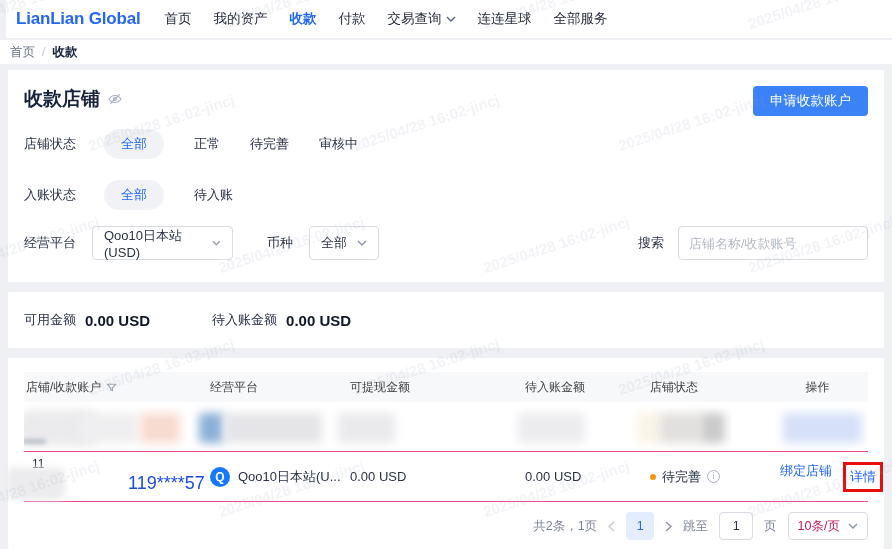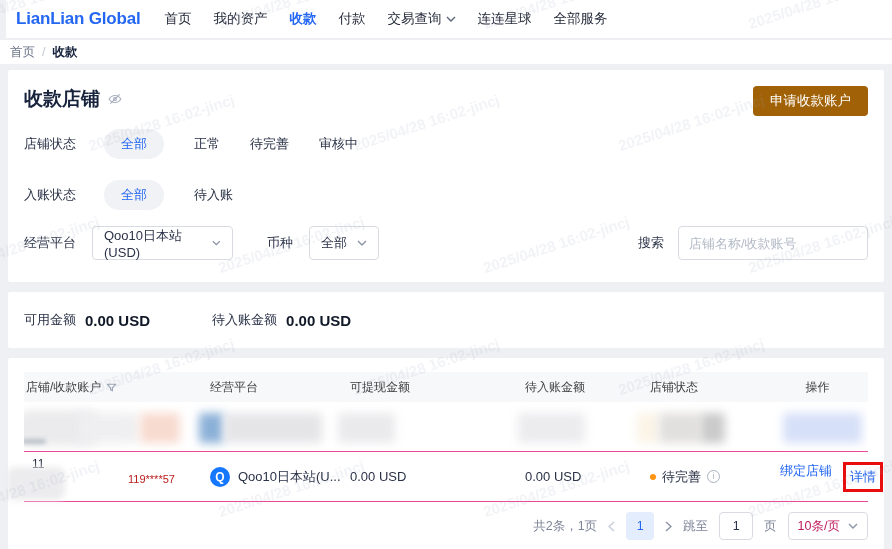--- a/index.html
+++ b/index.html
@@ -25,21 +25,21 @@
   .bc-current { color:#17233d; font-weight:bold; }
   
   .card { position:absolute; left:8px; right:8px; background:#fff; border-radius:2px; z-index:2; }
   .card1 { top:70px; height:212px; }
   .card2 { top:292px; height:56px; }
   .card3 { top:358px; height:191px; }
   
   .title-row { position:absolute; top:16px; left:16px; display:flex; align-items:center; gap:8px; }
   .page-title { font-size:19px; font-weight:bold; color:#17233d; }
   .apply-btn { position:absolute; top:16px; right:16px; height:30px; padding:0 17px;
-    background:#a16207; color:#fff; border:none; border-radius:4px; font-size:13.5px;
+    background:#3b82f6; color:#fff; border:none; border-radius:4px; font-size:13.5px;
     display:flex; align-items:center; cursor:pointer; font-family:inherit; }
   .filter-row { position:absolute; left:16px; display:flex; align-items:center; }
   .fr1 { top:59px; } .fr2 { top:110px; }
   .f-label { width:64px; margin-right:16px; color:#2a3247; font-size:13px; }
   .pills { display:flex; align-items:center; gap:30px; }
   .pill { padding:6px 0; cursor:pointer; color:#2a3247; border-radius:16px; font-size:13px; }
   .pill.selected { padding:6px 17px; background:#f1f2f5; color:#2467f2; }
   .fr3 { top:156px; right:16px; }
   .select-box { height:34px; border:1px solid #d8dbe2; border-radius:4px; background:#fff;
     display:flex; align-items:center; gap:10px; padding:0 11px; cursor:pointer; font-size:13px; color:#2a3247; }
@@ -64,21 +64,21 @@
   .thead { height:30px; background:#f7f8fa; font-size:12px; color:#404040; }
   .thead .th-last { text-align:center; padding-right:13px; }
   .th-first { display:flex; align-items:center; gap:5px; padding-left:2px; }
   .trow { height:50px; border-bottom:1px solid #ec4899; position:relative; font-size:13px; }
   .row-redacted { overflow:hidden; }
   .blk { position:absolute; top:11px; height:30px; filter:blur(5px); border-radius:3px; }
   .cell-shop { position:relative; height:100%; }
   .shop-id { position:absolute; left:8px; top:5px; font-size:12px; color:#222b3a; }
   .shop-blob { position:absolute; left:-17px; top:15px; width:58px; height:33px;
     background:#ececee; border-radius:8px; filter:blur(3px); }
-  .shop-account { position:absolute; left:104px; top:21px; font-size:11px; color:#b91c1c; }
+  .shop-account { position:absolute; left:104px; top:21px; font-size:18px; color:#1d4ed8; }
   .cell-platform { display:flex; align-items:center; gap:8px; }
   .q-icon { width:20px; height:20px; border-radius:50%; background:#1677ff; color:#fff;
     font-size:12px; font-weight:bold; display:flex; align-items:center; justify-content:center; }
   .cell-status { display:flex; align-items:center; gap:6px; }
   .status-dot { width:6px; height:6px; border-radius:50%; background:#ff9412; }
   .info-icon { width:13px; height:13px; border:1px solid #aab2c0; border-radius:50%;
     color:#aab2c0; font-size:9px; line-height:11px; text-align:center; cursor:pointer; }
   .info-icon::before { content:"i"; }
   .cell-actions { display:flex; justify-content:flex-end; gap:11px; padding-right:2px; }
   .link { color:#2467f2; cursor:pointer; white-space:nowrap; }

